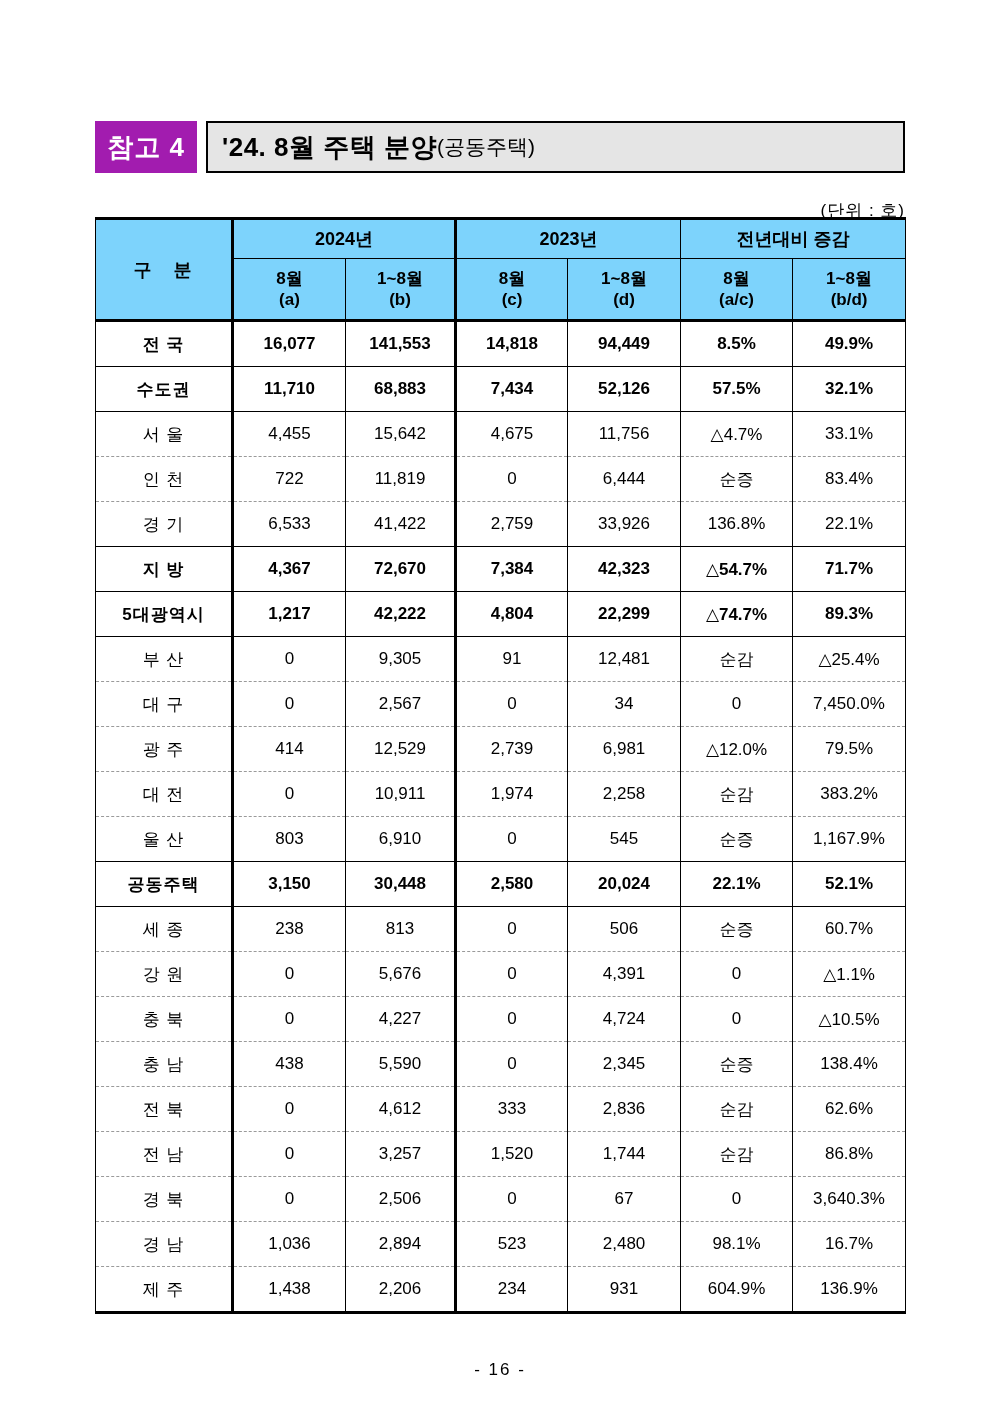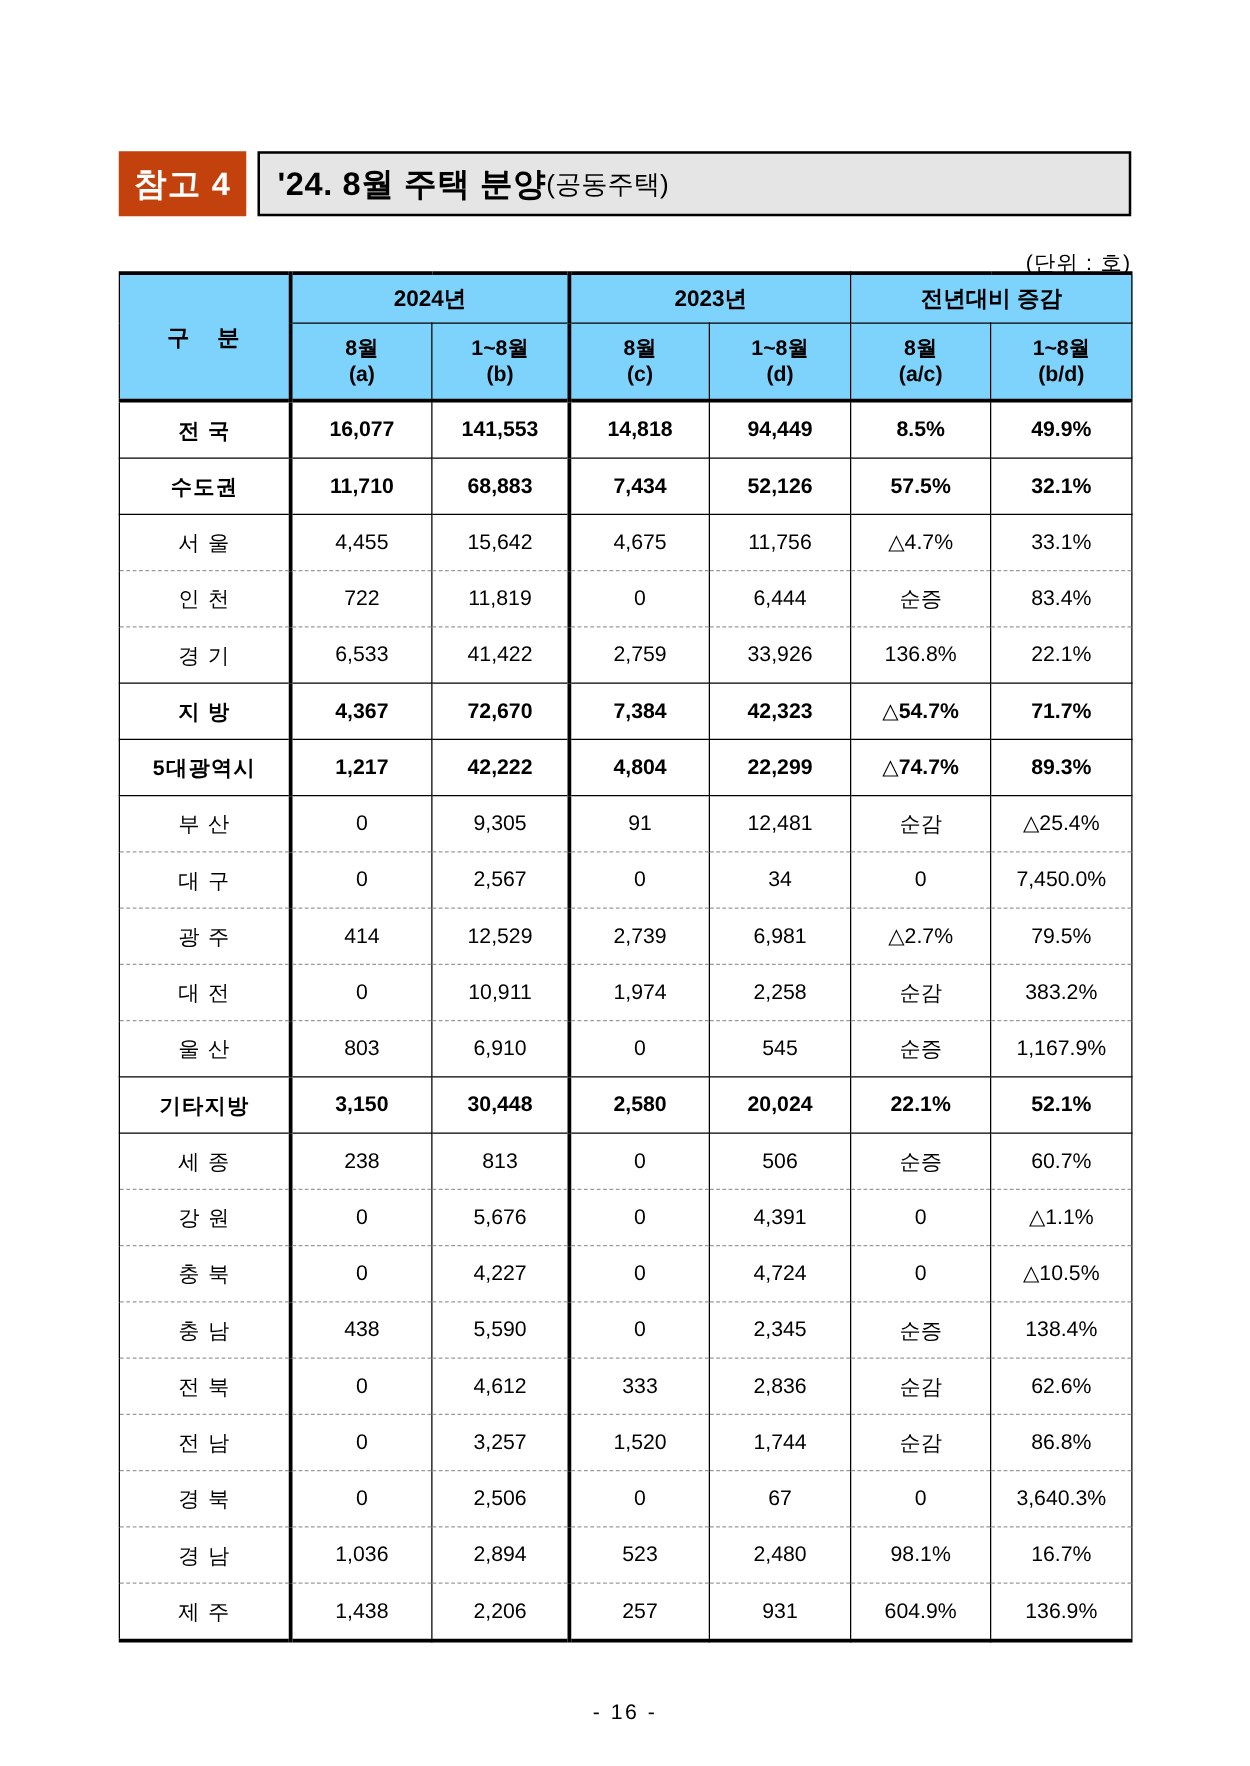--- a/index.html
+++ b/index.html
@@ -2,21 +2,21 @@
 <html><head>
 <meta charset="utf-8">
 <style>
   html, body { margin:0; padding:0; }
   body {
     width:1000px; height:1413px; background:#ffffff; position:relative;
     font-family:"Liberation Sans","DejaVu Sans",sans-serif; color:#000;
   }
   .header-row { position:absolute; top:121px; left:95px; width:810px; height:52px; display:flex; }
   .badge {
-    width:102px; height:52px; background:#c2410c; color:#fff;
+    width:102px; height:52px; background:#a21caf; color:#fff;
     font-weight:bold; font-size:26px; display:flex; align-items:center; justify-content:center;
     letter-spacing:1px; flex:0 0 auto;
   }
   .title-box {
     margin-left:9px; flex:1; border:2.5px solid #000; box-sizing:border-box;
     display:flex; align-items:center; padding-left:14px; background:#e5e5e5;
   }
   .doc-title { font-size:26px; font-weight:bold; letter-spacing:0.5px; }
   .doc-title-suffix { font-size:21px; font-weight:normal; }
   .unit-label { position:absolute; top:199px; right:95px; font-size:17px; letter-spacing:1px; }
@@ -191,21 +191,21 @@
         <td>34</td>
         <td>0</td>
         <td>7,450.0%</td>
       </tr>
       <tr class="dashed-sep">
         <td class="label-cell">광 주</td>
         <td class="colA2">414</td>
         <td class="colB2">12,529</td>
         <td>2,739</td>
         <td>6,981</td>
-        <td>△2.7%</td>
+        <td>△12.0%</td>
         <td>79.5%</td>
       </tr>
       <tr class="dashed-sep">
         <td class="label-cell">대 전</td>
         <td class="colA2">0</td>
         <td class="colB2">10,911</td>
         <td>1,974</td>
         <td>2,258</td>
         <td>순감</td>
         <td>383.2%</td>
@@ -213,21 +213,21 @@
       <tr class="solid-sep">
         <td class="label-cell">울 산</td>
         <td class="colA2">803</td>
         <td class="colB2">6,910</td>
         <td>0</td>
         <td>545</td>
         <td>순증</td>
         <td>1,167.9%</td>
       </tr>
       <tr class="emphasis solid-sep">
-        <td class="label-cell">기타지방</td>
+        <td class="label-cell">공동주택</td>
         <td class="colA2">3,150</td>
         <td class="colB2">30,448</td>
         <td>2,580</td>
         <td>20,024</td>
         <td>22.1%</td>
         <td>52.1%</td>
       </tr>
       <tr class="dashed-sep">
         <td class="label-cell">세 종</td>
         <td class="colA2">238</td>
@@ -297,21 +297,21 @@
         <td class="colB2">2,894</td>
         <td>523</td>
         <td>2,480</td>
         <td>98.1%</td>
         <td>16.7%</td>
       </tr>
       <tr class="solid-sep">
         <td class="label-cell">제 주</td>
         <td class="colA2">1,438</td>
         <td class="colB2">2,206</td>
-        <td>257</td>
+        <td>234</td>
         <td>931</td>
         <td>604.9%</td>
         <td>136.9%</td>
       </tr>
     </tbody>
 </table>
 
 <div class="page-number">- 16 -</div>
 
 </body></html>

